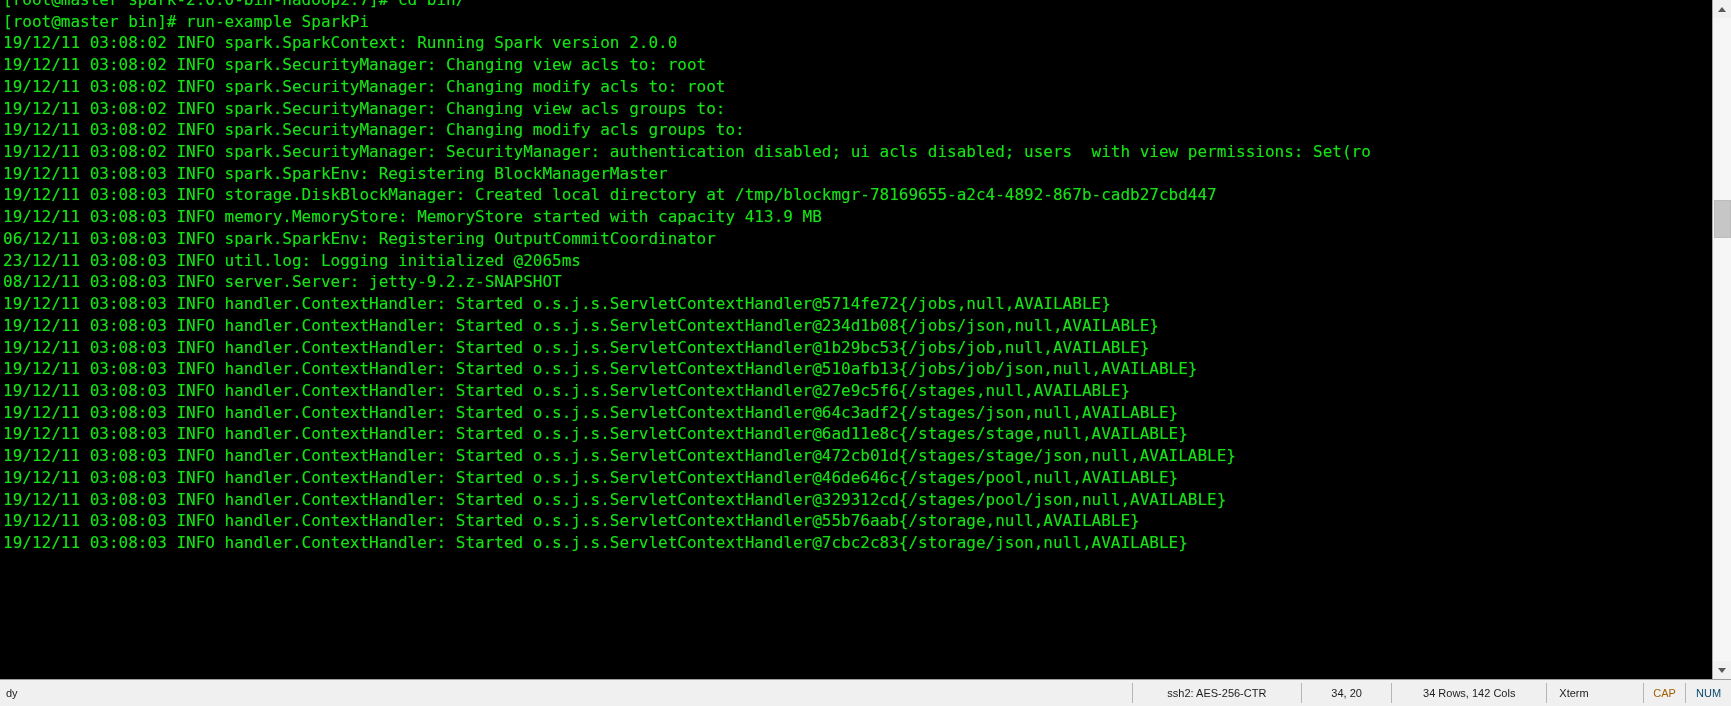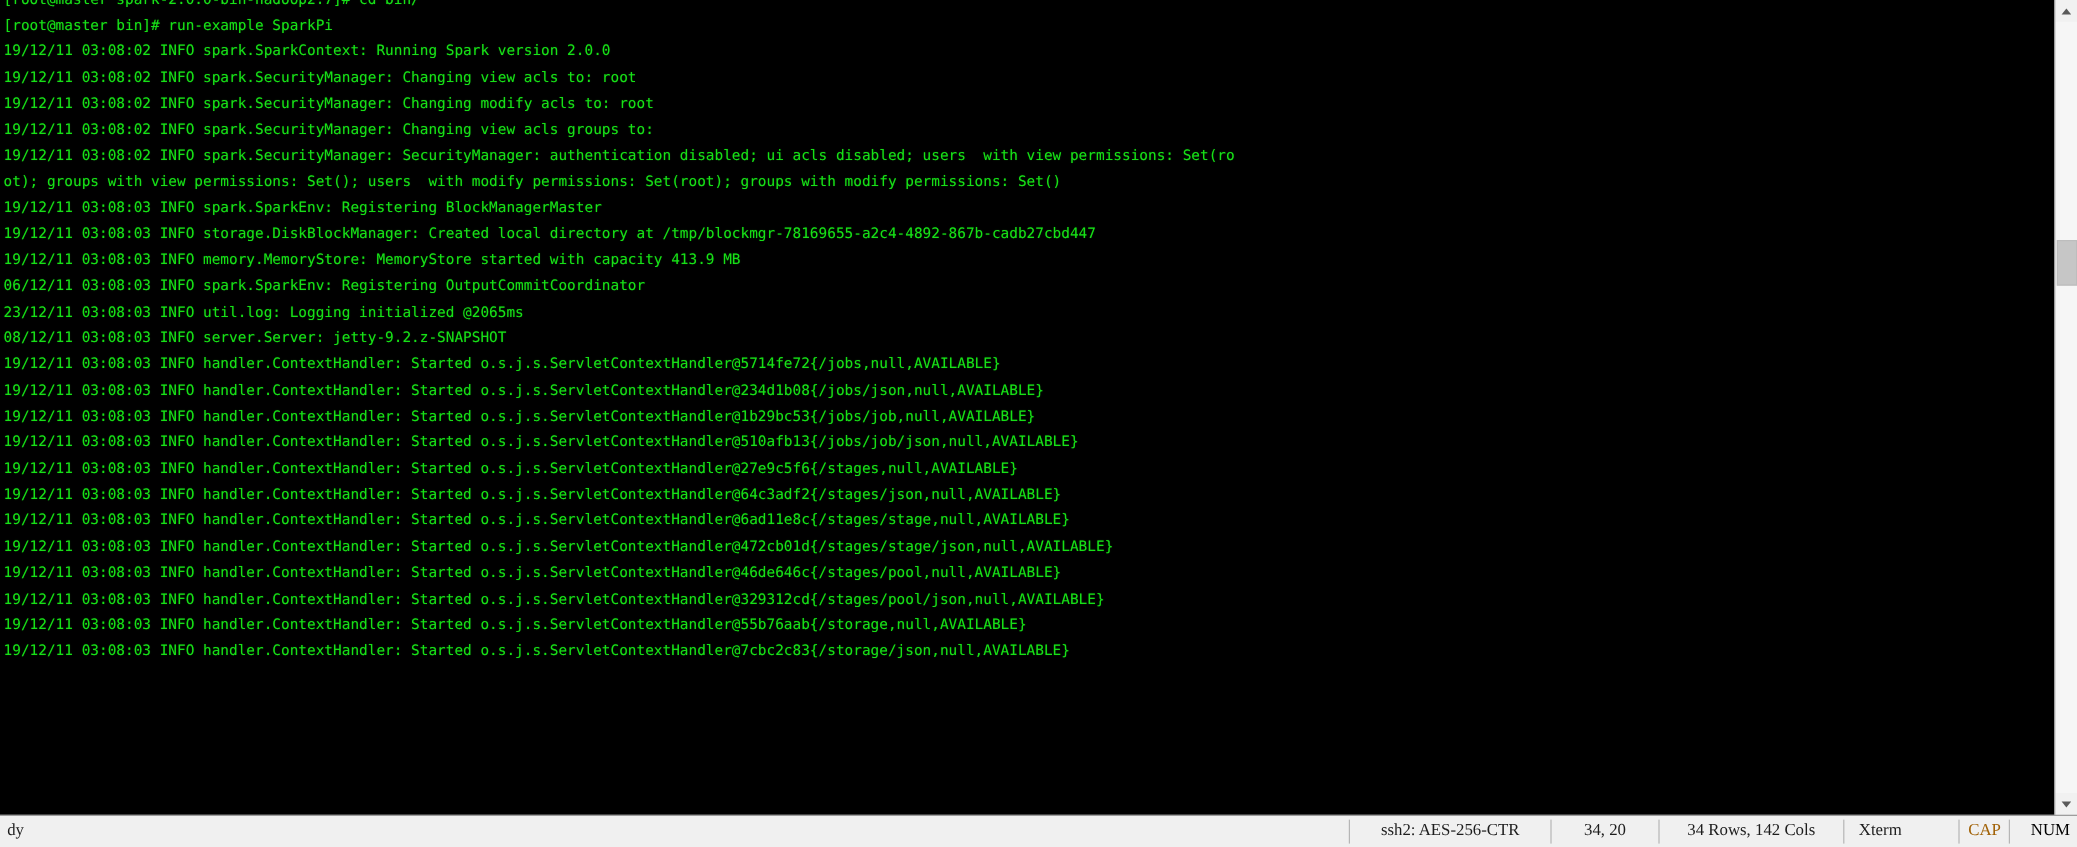--- a/index.html
+++ b/index.html
@@ -34,21 +34,21 @@
     left: 0;
     top: -11px;           
     width: 1712px;
     padding: 0;
   }
   .term-line {
     display: block;
     height: 21.72px;
     line-height: 21.72px;
     font-family: "DejaVu Sans Mono", "Liberation Mono", monospace;
-    font-size: 12px;
+    font-size: 16px;
     letter-spacing: 0px;
     color: #17e017;
     white-space: pre;
     padding-left: 3px;
     text-shadow: 0 0 1px rgba(30,255,30,0.35);
   }
 
   
   #vscrollbar {
     position: absolute;
@@ -107,22 +107,22 @@
     position: absolute;
     left: 0;
     bottom: 0;
     width: 1731px;
     height: 27px;
     background: #f0f0f0;
     border-top: 1px solid #9d9d9d;
     box-sizing: border-box;
     display: flex;
     align-items: center;
-    font-family: Liberation Serif, serif;
-    font-size: 14px;
+    font-family: Liberation Sans, sans-serif;
+    font-size: 11px;
     color: #1d1d1d;
   }
   .sb-cell {
     height: 26px;
     display: flex;
     align-items: center;
     padding: 0 10px;
     box-sizing: border-box;
     white-space: nowrap;
     overflow: hidden;
@@ -133,37 +133,37 @@
     background: #b6b6b6;
     flex: 0 0 1px;
   }
   #sb-message { width: 1180px; padding-left: 6px; }
   #sb-protocol { width: 175px; justify-content: center; }
   #sb-cursor   { width: 92px;  justify-content: center; }
   #sb-dims     { width: 160px; justify-content: center; }
   #sb-emulation{ width: 78px;  justify-content: flex-start; padding-left: 12px;}
   #sb-spacer   { flex: 1 1 auto; }
   #sb-cap  { width: 42px; justify-content: center; color: #a16207; }
-  #sb-num  { width: 46px; justify-content: center; color: #000000; margin-left: 11px; }
+  #sb-num  { width: 46px; justify-content: center; color: #0c4a6e; }
 </style>
 </head>
 <body>
 
 <div id="app">
 
   <div id="terminal-area">
     <div id="terminal-screen">
         <span class="term-line">[root@master spark-2.0.0-bin-hadoop2.7]# cd bin/</span>
         <span class="term-line">[root@master bin]# run-example SparkPi</span>
         <span class="term-line">19/12/11 03:08:02 INFO spark.SparkContext: Running Spark version 2.0.0</span>
         <span class="term-line">19/12/11 03:08:02 INFO spark.SecurityManager: Changing view acls to: root</span>
         <span class="term-line">19/12/11 03:08:02 INFO spark.SecurityManager: Changing modify acls to: root</span>
         <span class="term-line">19/12/11 03:08:02 INFO spark.SecurityManager: Changing view acls groups to:</span>
+        <span class="term-line">19/12/11 03:08:02 INFO spark.SecurityManager: Changing modify acls groups to:</span>
         <span class="term-line">19/12/11 03:08:02 INFO spark.SecurityManager: SecurityManager: authentication disabled; ui acls disabled; users  with view permissions: Set(ro</span>
-        <span class="term-line">ot); groups with view permissions: Set(); users  with modify permissions: Set(root); groups with modify permissions: Set()</span>
         <span class="term-line">19/12/11 03:08:03 INFO spark.SparkEnv: Registering BlockManagerMaster</span>
         <span class="term-line">19/12/11 03:08:03 INFO storage.DiskBlockManager: Created local directory at /tmp/blockmgr-78169655-a2c4-4892-867b-cadb27cbd447</span>
         <span class="term-line">19/12/11 03:08:03 INFO memory.MemoryStore: MemoryStore started with capacity 413.9 MB</span>
         <span class="term-line">06/12/11 03:08:03 INFO spark.SparkEnv: Registering OutputCommitCoordinator</span>
         <span class="term-line">23/12/11 03:08:03 INFO util.log: Logging initialized @2065ms</span>
         <span class="term-line">08/12/11 03:08:03 INFO server.Server: jetty-9.2.z-SNAPSHOT</span>
         <span class="term-line">19/12/11 03:08:03 INFO handler.ContextHandler: Started o.s.j.s.ServletContextHandler@5714fe72{/jobs,null,AVAILABLE}</span>
         <span class="term-line">19/12/11 03:08:03 INFO handler.ContextHandler: Started o.s.j.s.ServletContextHandler@234d1b08{/jobs/json,null,AVAILABLE}</span>
         <span class="term-line">19/12/11 03:08:03 INFO handler.ContextHandler: Started o.s.j.s.ServletContextHandler@1b29bc53{/jobs/job,null,AVAILABLE}</span>
         <span class="term-line">19/12/11 03:08:03 INFO handler.ContextHandler: Started o.s.j.s.ServletContextHandler@510afb13{/jobs/job/json,null,AVAILABLE}</span>

